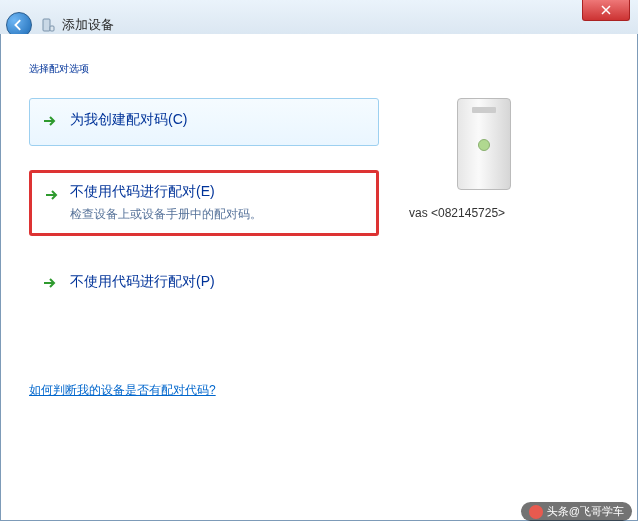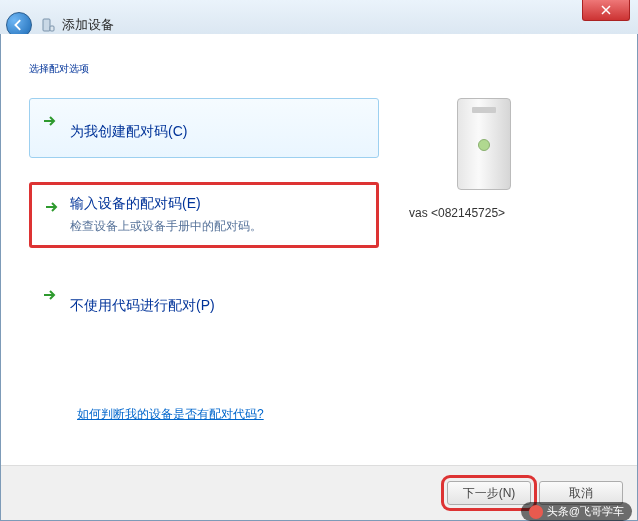--- a/index.html
+++ b/index.html
@@ -83,21 +83,21 @@
   flex: 1;
   max-width: 350px;
 }
 .device-col {
   width: 150px;
   text-align: left;
 }
 .option {
   border: 1px solid transparent;
   border-radius: 3px;
-  padding: 24px 12px 12px 40px;
+  padding: 12px 12px 12px 40px;
   position: relative;
   margin-bottom: 24px;
   cursor: pointer;
 }
 .option.hover {
   border: 1px solid #9dd0f0;
   background: linear-gradient(to bottom, #f5fbff, #eaf6ff);
 }
 .option.highlight-red {
   border: 3px solid #d33;
@@ -155,21 +155,20 @@
   font-size: 12px;
   color: #333;
 }
 .help-link {
   color: #0066cc;
   text-decoration: underline;
   font-size: 12px;
   display: inline-block;
   margin-top: 50px;
   cursor: pointer;
-  margin-left: 48px;
 }
 .footer {
   position: absolute;
   bottom: 0; left: 0; right: 0;
   height: 54px;
   background: #f0f0f0;
   border-top: 1px solid #ddd;
   display: flex;
   justify-content: flex-end;
   align-items: center;
@@ -247,21 +246,21 @@
           </span>
           <div class="opt-title">为我创建配对码(C)</div>
         </div>
 
         <div class="option highlight-red">
           <span class="arrow">
             <svg viewBox="0 0 16 16">
                 <path d="M2 8 L12 8 M8 4 L12 8 L8 12" stroke="#2e9a2e" stroke-width="2" fill="none"></path>
               </svg>
           </span>
-          <div class="opt-title">输入设备的配对码(E)</div>
+          <div class="opt-title">不使用代码进行配对(E)</div>
           <div class="opt-desc">检查设备上或设备手册中的配对码。</div>
         </div>
 
         <div class="option">
           <span class="arrow">
             <svg viewBox="0 0 16 16">
                 <path d="M2 8 L12 8 M8 4 L12 8 L8 12" stroke="#2e9a2e" stroke-width="2" fill="none"></path>
               </svg>
           </span>
           <div class="opt-title">不使用代码进行配对(P)</div>
@@ -271,23 +270,19 @@
       </div>
 
       <div class="device-col">
         <div class="device-img">
           <div class="computer-tower"></div>
         </div>
         <div class="device-label">vas &lt;082145725&gt;</div>
       </div>
     </div>
 
-    <div class="footer">
-      <button class="btn highlight-red">下一步(N)</button>
-      <button class="btn">取消</button>
-    </div>
   </div>
 
   <div class="watermark">
     <span class="avatar"></span>
     <span>头条@飞哥学车</span>
   </div>
 </div>
 
 </body></html>

